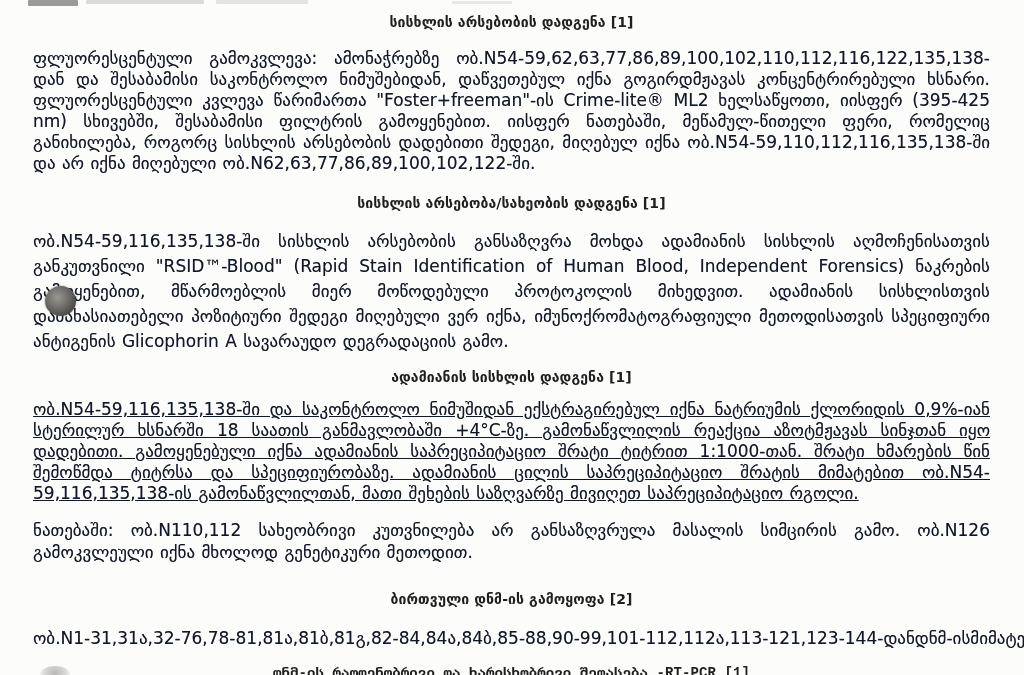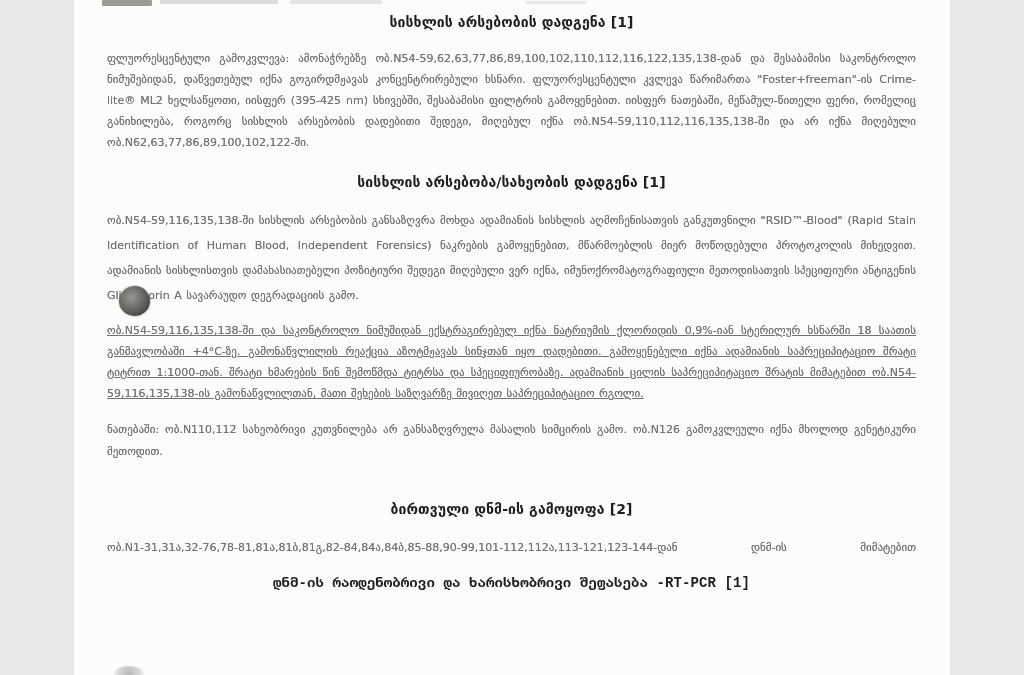--- a/index.html
+++ b/index.html
@@ -1,18 +1,18 @@
 <!DOCTYPE html>
 <html><head>
 <meta charset="utf-8">
 <style>
   html, body { margin: 0; padding: 0; background: #e8e8e8; }
   .page {
     position: relative;
-    width: 876px;
+    width: 1024px;
     height: 675px;
     margin: 0 auto;
     background: #fcfcfb;
     overflow: hidden;
     font-family: "DejaVu Sans", sans-serif;
     color: #2e2e2e;
     box-sizing: border-box;
   }
   .content {
     position: relative;
@@ -21,37 +21,37 @@
   .heading {
     text-align: center;
     font-weight: bold;
     font-size: 14px;
     line-height: 20px;
     color: #1f1f1f;
     letter-spacing: 0.1px;
   }
   .para {
     text-align: justify;
-    font-size: 11px;
-    color: #737373;
+    font-size: 17px;
+    color: #0f172a;
     text-shadow: 0 0 0.5px rgba(60,58,55,0.55);
     word-spacing: 1px;
   }
   .lh21 { line-height: 21px; }
   .lh22 { line-height: 22px; }
   .lh25 { line-height: 25px; }
 
   .h1 { margin-top: 12px; }
   .p1 { margin-top: 16px; }
   .h2 { margin-top: 19px; }
   .p2 { margin-top: 16px; }
   .h3 { margin-top: 13px; }
   .p3 { margin-top: 12px; text-decoration: underline; }
   .note { margin-top: 15px; }
-  .h4 { margin-top: 36px; }
+  .h4 { margin-top: 26px; }
   .p5 { margin-top: 18px; }
   .h5 { margin-top: 14px; font-family: Liberation Mono, monospace; }
 
   .split-line {
     display: flex;
     justify-content: space-between;
     white-space: nowrap;
   }
 
   
@@ -101,20 +101,21 @@
       <div class="heading h1">სისხლის არსებობის დადგენა [1]</div>
       <div class="para lh21 p1">ფლუორესცენტული გამოკვლევა: ამონაჭრებზე ობ.N54-59,62,63,77,86,89,100,102,110,112,116,122,135,138-დან და შესაბამისი საკონტროლო ნიმუშებიდან, დაწვეთებულ იქნა გოგირდმჟავას კონცენტრირებული ხსნარი. ფლუორესცენტული კვლევა წარიმართა "Foster+freeman"-ის Crime-lite® ML2 ხელსაწყოთი, იისფერ (395-425 nm) სხივებში, შესაბამისი ფილტრის გამოყენებით. იისფერ ნათებაში, მეწამულ-წითელი ფერი, რომელიც განიხილება, როგორც სისხლის არსებობის დადებითი შედეგი, მიღებულ იქნა ობ.N54-59,110,112,116,135,138-ში და არ იქნა მიღებული ობ.N62,63,77,86,89,100,102,122-ში.</div>
     </div>
 
     <div class="section">
       <div class="heading h2">სისხლის არსებობა/სახეობის დადგენა [1]</div>
       <div class="para lh25 p2">ობ.N54-59,116,135,138-ში სისხლის არსებობის განსაზღვრა მოხდა ადამიანის სისხლის აღმოჩენისათვის განკუთვნილი "RSID™-Blood" (Rapid Stain Identification of Human Blood, Independent Forensics) ნაკრების გამოყენებით, მწარმოებლის მიერ მოწოდებული პროტოკოლის მიხედვით. ადამიანის სისხლისთვის დამახასიათებელი პოზიტიური შედეგი მიღებული ვერ იქნა, იმუნოქრომატოგრაფიული მეთოდისათვის სპეციფიური ანტიგენის Glicophorin A სავარაუდო დეგრადაციის გამო.</div>
     </div>
 
     <div class="section">
+      <div class="heading h3">ადამიანის სისხლის დადგენა [1]</div>
       <div class="para lh21 p3">ობ.N54-59,116,135,138-ში და საკონტროლო ნიმუშიდან ექსტრაგირებულ იქნა ნატრიუმის ქლორიდის 0,9%-იან სტერილურ ხსნარში 18 საათის განმავლობაში +4°C-ზე. გამონაწვლილის რეაქცია აზოტმჟავას სინჯთან იყო დადებითი. გამოყენებული იქნა ადამიანის საპრეციპიტაციო შრატი ტიტრით 1:1000-თან. შრატი ხმარების წინ შემოწმდა ტიტრსა და სპეციფიურობაზე. ადამიანის ცილის საპრეციპიტაციო შრატის მიმატებით ობ.N54-59,116,135,138-ის გამონაწვლილთან, მათი შეხების საზღვარზე მივიღეთ საპრეციპიტაციო რგოლი.</div>
       <div class="para lh22 note">ნათებაში: ობ.N110,112 სახეობრივი კუთვნილება არ განსაზღვრულა მასალის სიმცირის გამო. ობ.N126 გამოკვლეული იქნა მხოლოდ გენეტიკური მეთოდით.</div>
     </div>
 
     <div class="section">
       <div class="heading h4">ბირთვული დნმ-ის გამოყოფა [2]</div>
       <div class="para lh22 p5">
         <div class="split-line">
           <span>ობ.N1-31,31ა,32-76,78-81,81ა,81ბ,81გ,82-84,84ა,84ბ,85-88,90-99,101-112,112ა,113-121,123-144-დან</span>
           <span>დნმ-ის</span>

